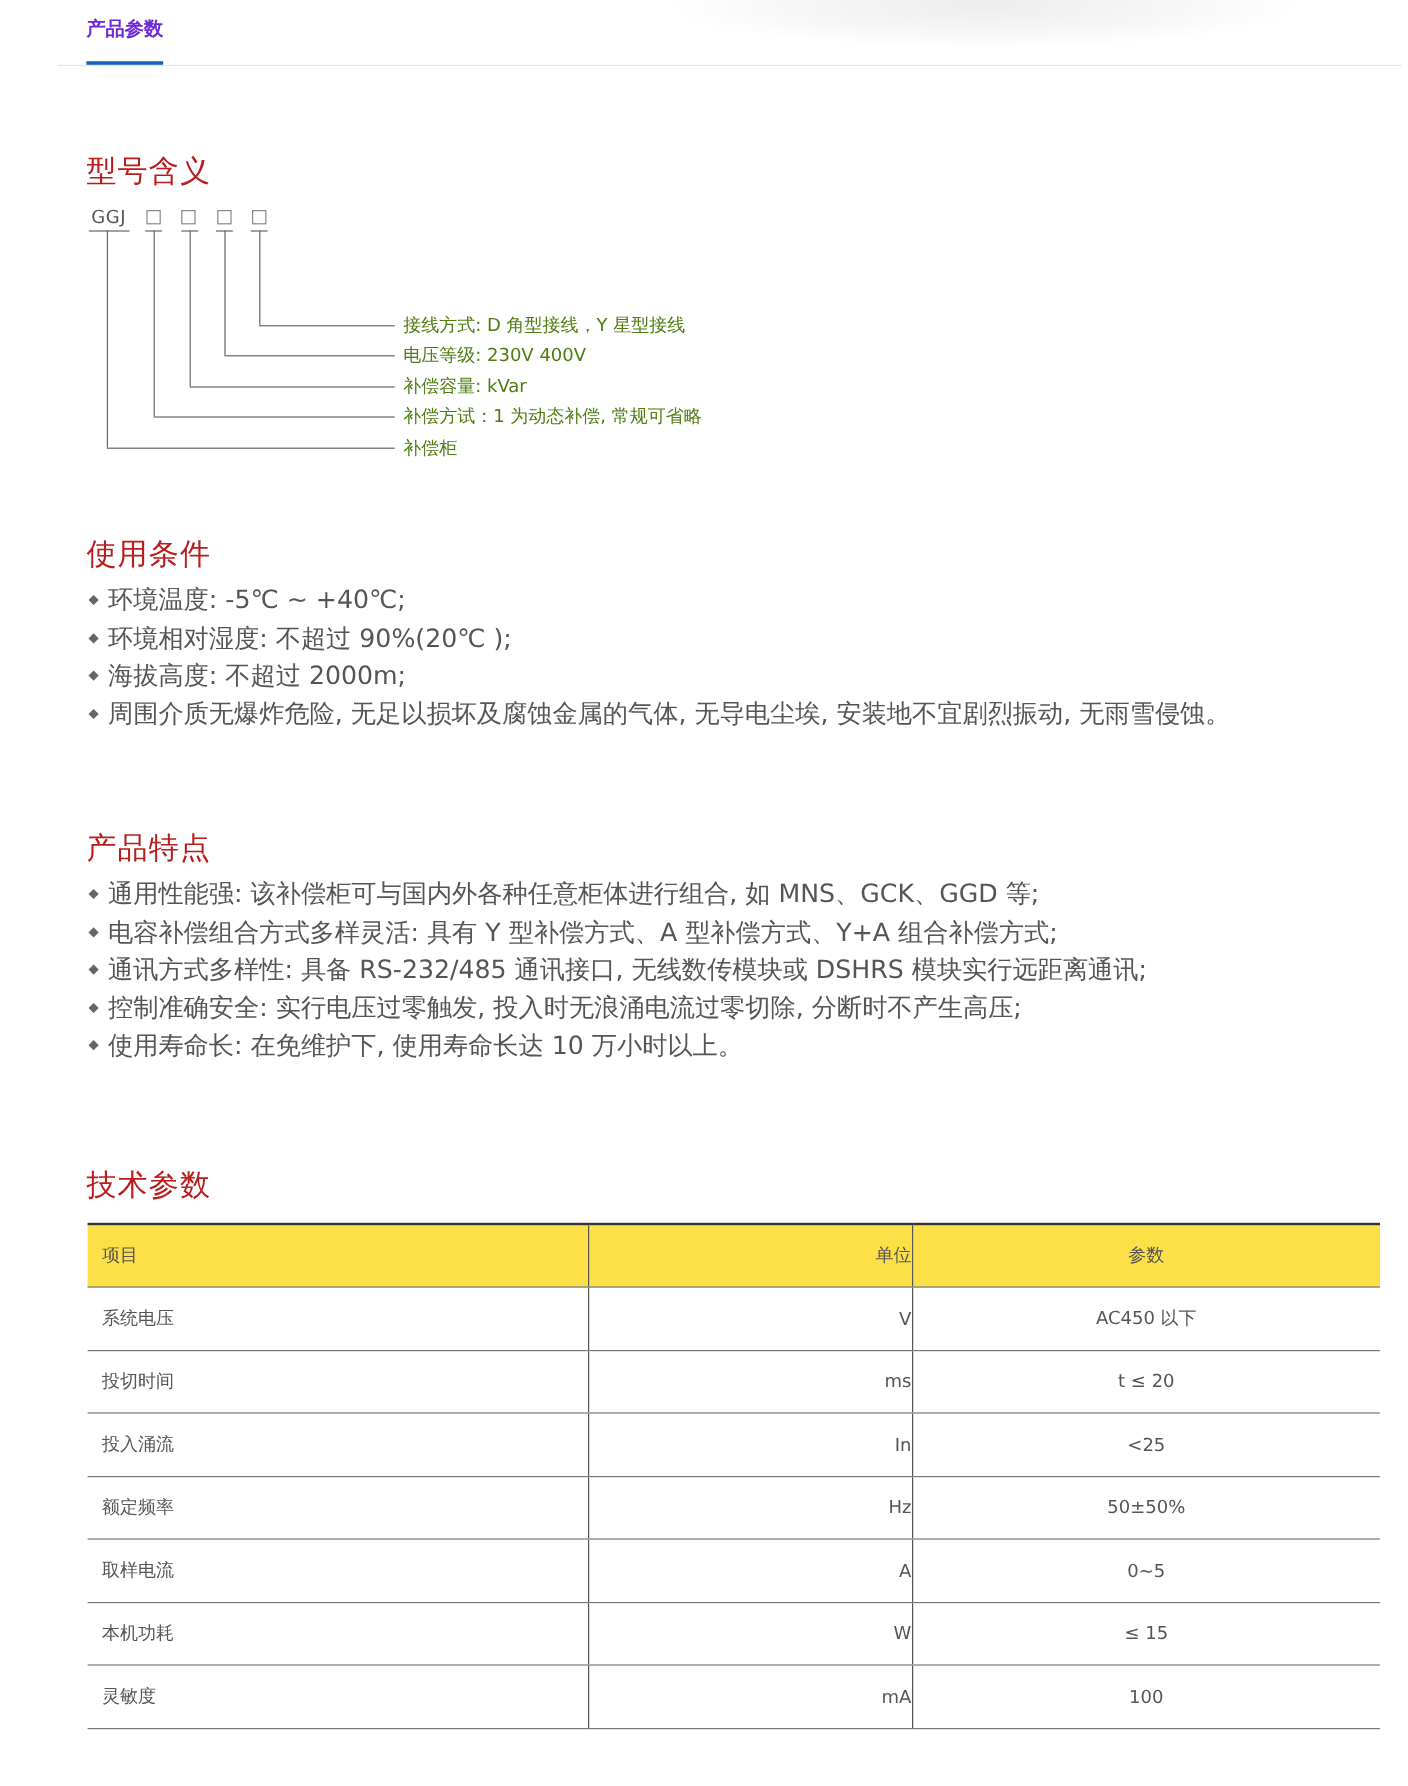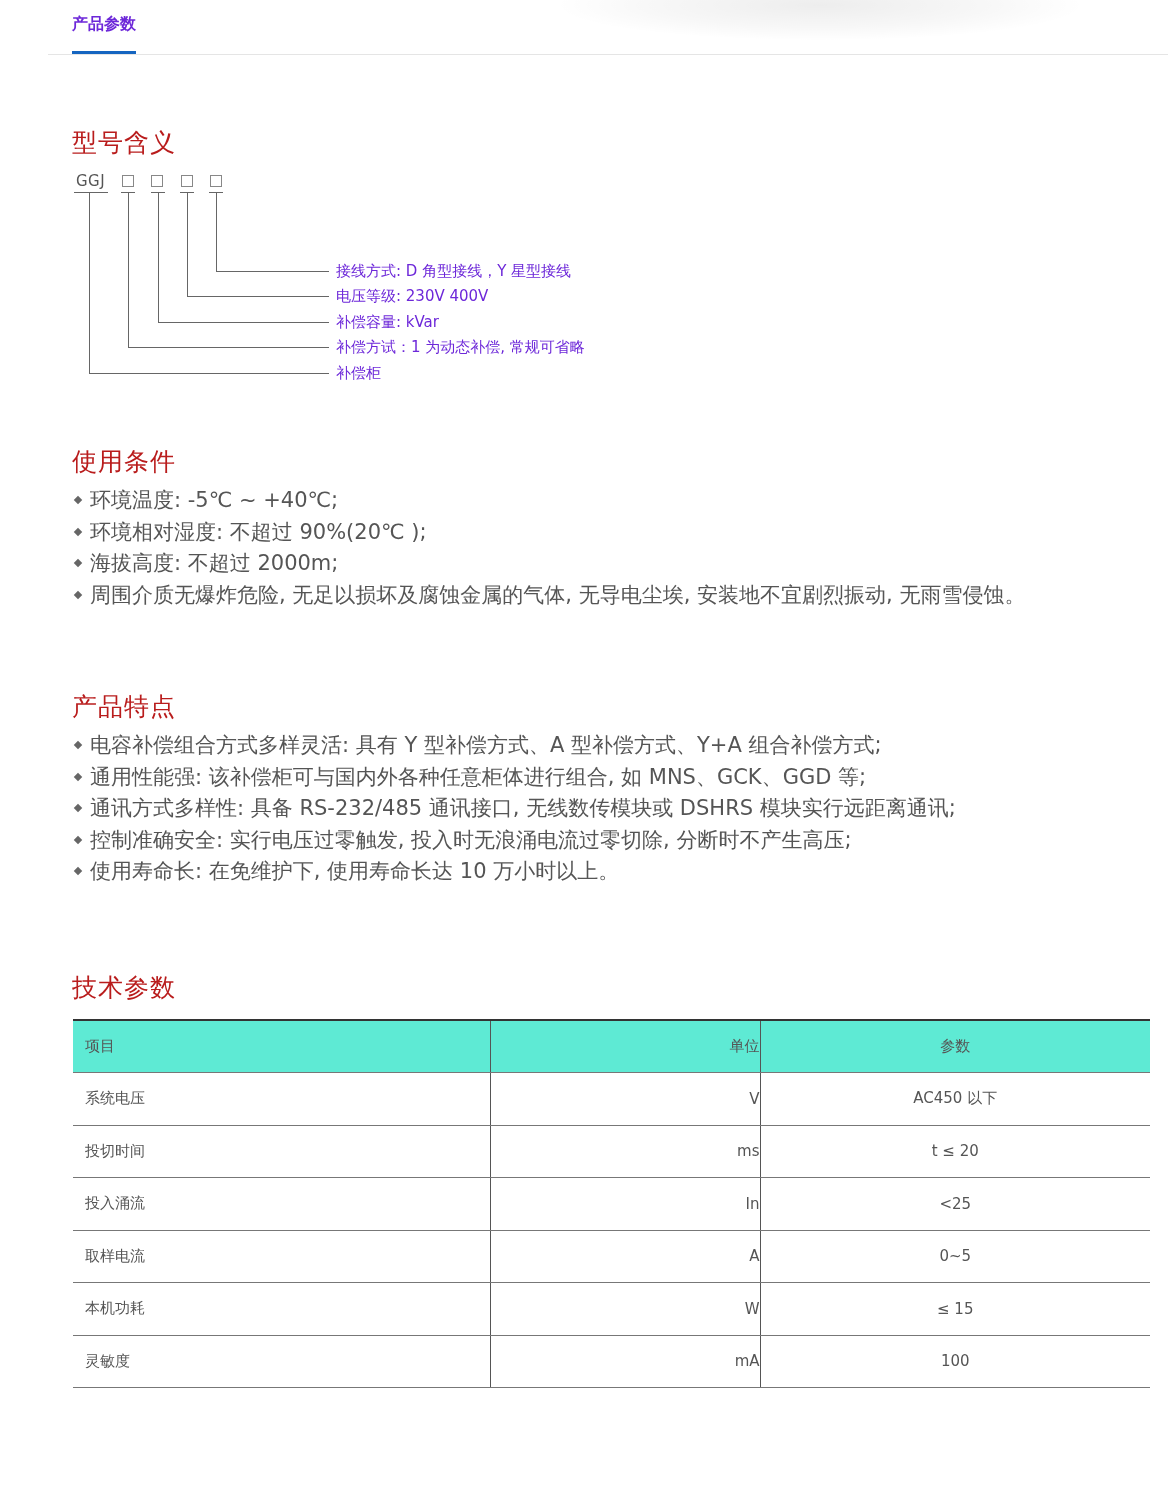--- a/index.html
+++ b/index.html
@@ -19,29 +19,29 @@
   }
 
   .section-title { position: absolute; left: 72px; font-size: 25px; color: #b91c1c; letter-spacing: 1px; }
 
   
   .diagram { position: absolute; left: 74px; top: 170px; width: 560px; height: 215px; }
   .code-row { position: absolute; left: 0; top: 0; height: 22px; font-size: 15px; color: #555; }
   .code-ggj { position: absolute; left: 2px; top: 2px; letter-spacing: 0.5px; }
   .code-box { position: absolute; top: 5px; width: 12px; height: 12px; border: 1px solid #888; }
   .line { position: absolute; background: #666; }
-  .diag-label { position: absolute; left: 262px; font-size: 15px; color: #6d28d9; white-space: nowrap; line-height: 20px; }
+  .diag-label { position: absolute; left: 262px; font-size: 15px; color: #4d7c0f; white-space: nowrap; line-height: 20px; }
 
   .bullets { position: absolute; left: 72px; list-style: none; }
   .bullets li { font-size: 21px; color: #555; height: 31.5px; line-height: 20px; white-space: nowrap; display: flex; align-items: flex-start; }
   .bullets .dot { display: inline-block; width: 6px; height: 6px; background: #666; transform: rotate(45deg); margin: 7px 9px 0 3px; flex: none; }
 
   table.params { position: absolute; left: 73px; top: 1019px; width: 1077px; border-collapse: collapse; font-size: 15px; color: #555; }
   table.params th, table.params td { height: 52.5px; border-bottom: 1.5px solid #777; font-weight: normal; }
-  table.params thead th { background: #5eead4; border-top: 2px solid #333; }
+  table.params thead th { background: #fde047; border-top: 2px solid #333; }
   table.params .c1 { width: 417px; text-align: left; padding-left: 12px; }
   table.params .c2 { width: 270px; text-align: right; border-left: 1px solid #555; }
   table.params .c3 { text-align: center; border-left: 1px solid #555; margin-left: 14px; }
 </style>
 </head>
 <body>
 
 <div class="top-shadow"></div>
 
 <div class="tabbar">
@@ -101,25 +101,25 @@
   <li>
       <span class="dot"></span>
       <span>周围介质无爆炸危险, 无足以损坏及腐蚀金属的气体, 无导电尘埃, 安装地不宜剧烈振动, 无雨雪侵蚀。</span>
     </li>
 </ul>
 
 <div class="section-title" style="top:690px;">产品特点</div>
 <ul class="bullets" style="top:735px;">
   <li>
       <span class="dot"></span>
-      <span>电容补偿组合方式多样灵活: 具有 Y 型补偿方式、A 型补偿方式、Y+A 组合补偿方式;</span>
+      <span>通用性能强: 该补偿柜可与国内外各种任意柜体进行组合, 如 MNS、GCK、GGD 等;</span>
     </li>
   <li>
       <span class="dot"></span>
-      <span>通用性能强: 该补偿柜可与国内外各种任意柜体进行组合, 如 MNS、GCK、GGD 等;</span>
+      <span>电容补偿组合方式多样灵活: 具有 Y 型补偿方式、A 型补偿方式、Y+A 组合补偿方式;</span>
     </li>
   <li>
       <span class="dot"></span>
       <span>通讯方式多样性: 具备 RS-232/485 通讯接口, 无线数传模块或 DSHRS 模块实行远距离通讯;</span>
     </li>
   <li>
       <span class="dot"></span>
       <span>控制准确安全: 实行电压过零触发, 投入时无浪涌电流过零切除, 分断时不产生高压;</span>
     </li>
   <li>
@@ -147,20 +147,25 @@
       <td class="c1">投切时间</td>
       <td class="c2">ms</td>
       <td class="c3">t ≤ 20</td>
     </tr>
     <tr>
       <td class="c1">投入涌流</td>
       <td class="c2">In</td>
       <td class="c3">&lt;25</td>
     </tr>
     <tr>
+      <td class="c1">额定频率</td>
+      <td class="c2">Hz</td>
+      <td class="c3">50±50%</td>
+    </tr>
+    <tr>
       <td class="c1">取样电流</td>
       <td class="c2">A</td>
       <td class="c3">0~5</td>
     </tr>
     <tr>
       <td class="c1">本机功耗</td>
       <td class="c2">W</td>
       <td class="c3">≤ 15</td>
     </tr>
     <tr>

